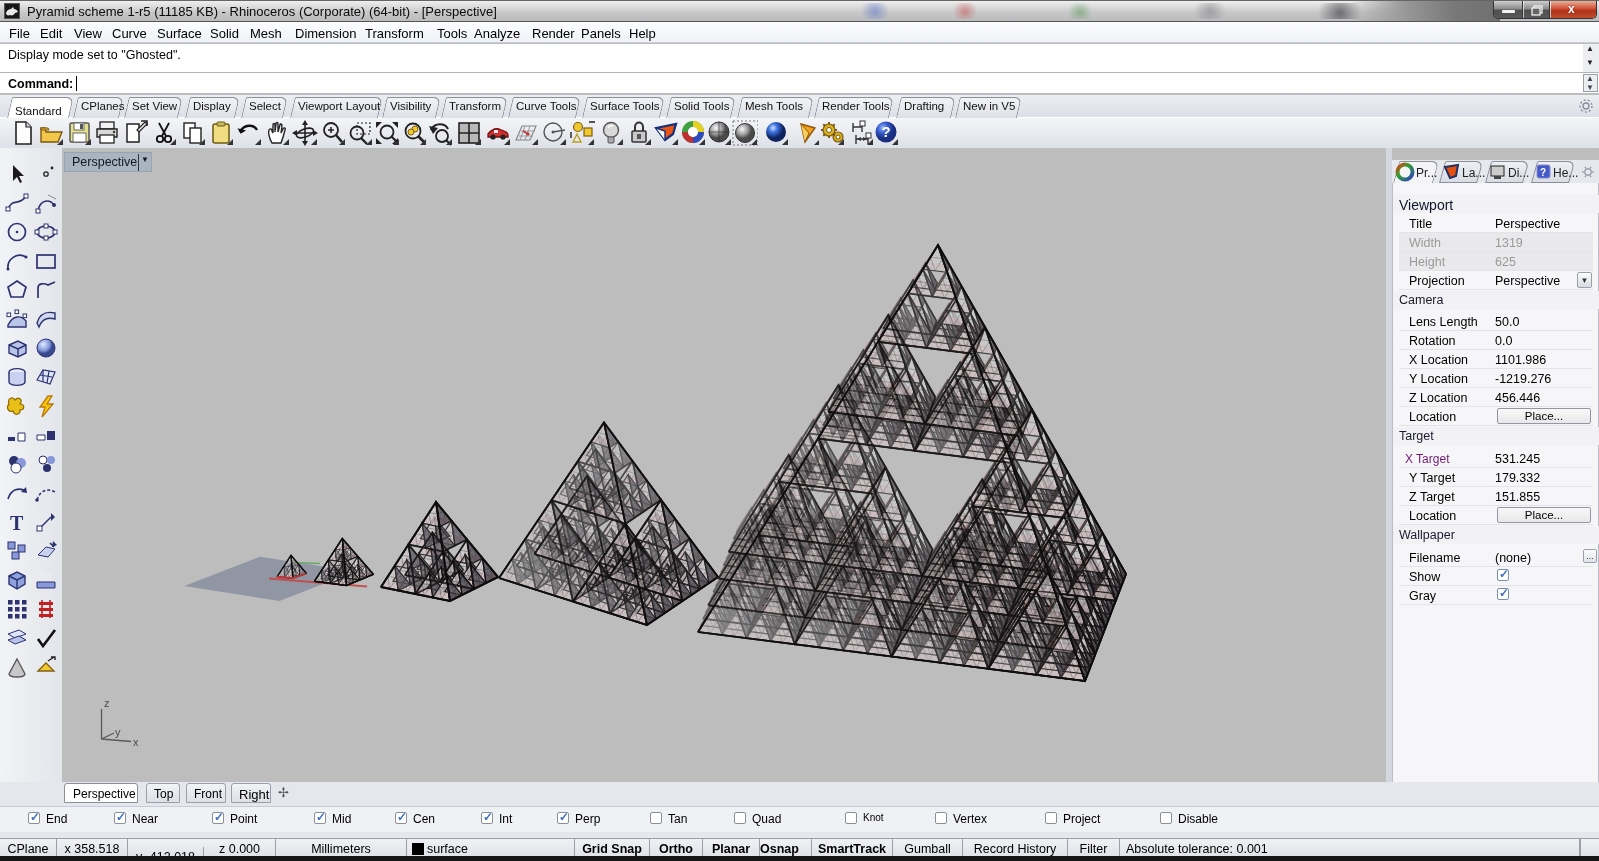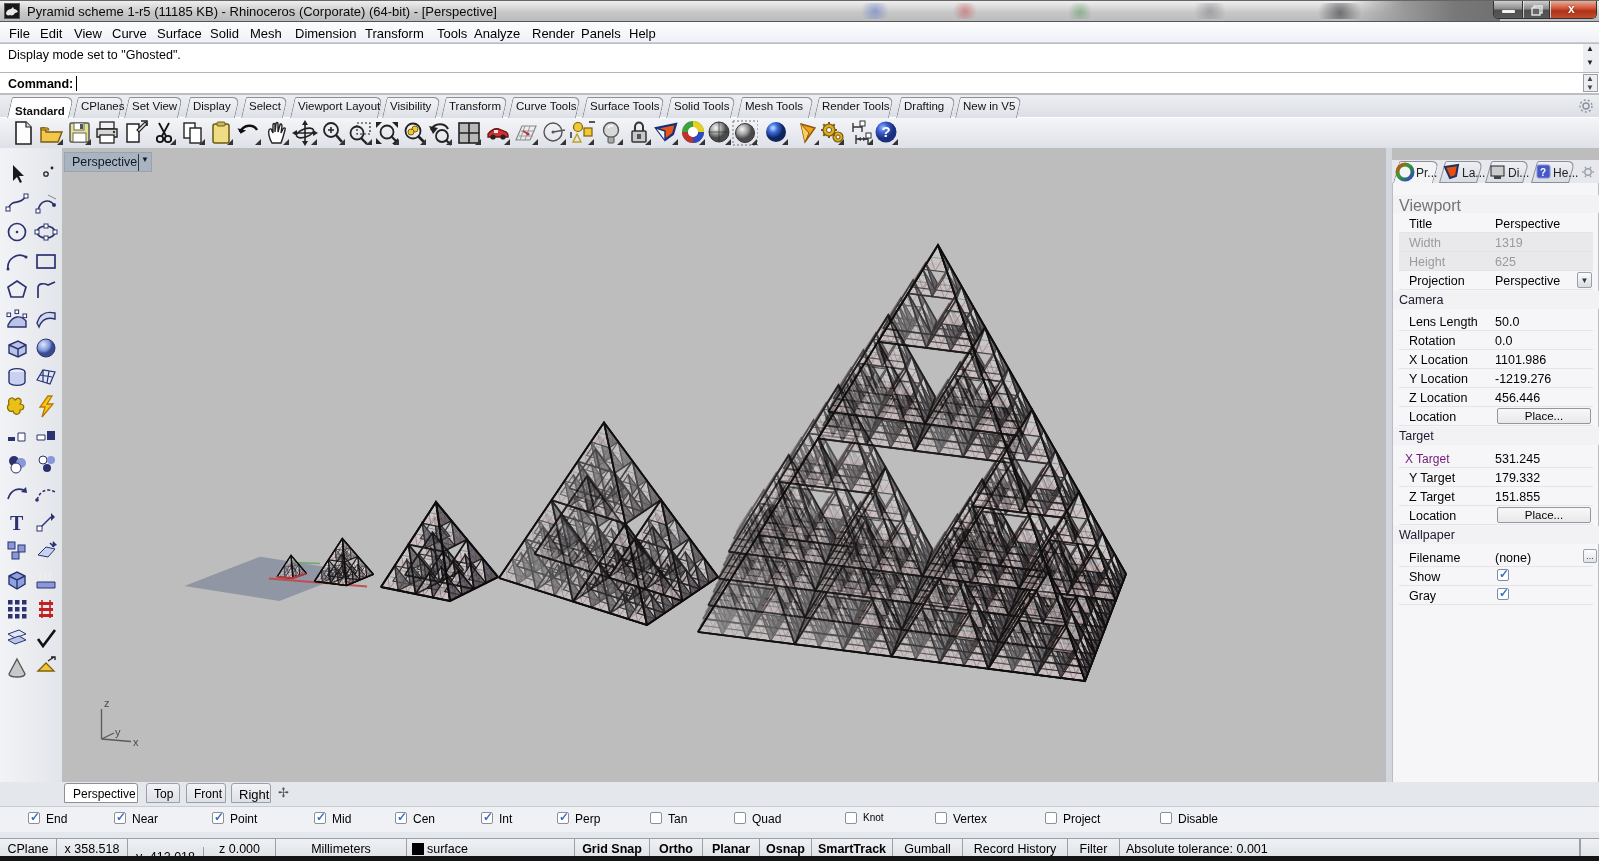--- a/index.html
+++ b/index.html
@@ -63,21 +63,21 @@
 <span style="position:absolute;left:3px;top:14px;font-size:8px;color:#222">▼</span>
     </div>
 <div style="position:absolute;left:1583px;top:30px;width:15px;height:18px;border:1px solid #9aa0aa;background:#eceef2">
 <span style="position:absolute;left:2px;top:-1px;font-size:8px;color:#445">▲</span>
 <span style="position:absolute;left:2px;top:8px;font-size:8px;color:#445">▼</span>
     </div>
 </div>
 
 <div style="position:absolute;left:0;top:95px;width:1599px;height:23px;background:linear-gradient(#eceef2,#dcdfe6);border-bottom:1px solid #fff">
 <div style="position:absolute;left:7px;top:2px;width:62px;height:21px;background:#ffffff;border:1px solid #8a8f98;border-bottom:none;border-radius:2px 7px 0 0;transform:skewX(-13deg);transform-origin:bottom left;"></div>
-    <div style="position:absolute;left:15px;top:10px;font-size:11.5px;font-weight:bold;color:#111">Standard</div>
+    <div style="position:absolute;left:15px;top:10px;font-size:11.5px;font-weight:normal;color:#111">Standard</div>
     <div style="position:absolute;left:73px;top:2px;width:46px;height:21px;background:linear-gradient(#f2f3f6,#dde0e6);border:1px solid #8a8f98;border-bottom:none;border-radius:2px 7px 0 0;transform:skewX(-13deg);transform-origin:bottom left;"></div>
     <div style="position:absolute;left:81px;top:5px;font-size:11.5px;font-weight:normal;color:#111">CPlanes</div>
     <div style="position:absolute;left:124px;top:2px;width:54px;height:21px;background:linear-gradient(#f2f3f6,#dde0e6);border:1px solid #8a8f98;border-bottom:none;border-radius:2px 7px 0 0;transform:skewX(-13deg);transform-origin:bottom left;"></div>
     <div style="position:absolute;left:132px;top:5px;font-size:11.5px;font-weight:normal;color:#111">Set View</div>
     <div style="position:absolute;left:185px;top:2px;width:50px;height:21px;background:linear-gradient(#f2f3f6,#dde0e6);border:1px solid #8a8f98;border-bottom:none;border-radius:2px 7px 0 0;transform:skewX(-13deg);transform-origin:bottom left;"></div>
     <div style="position:absolute;left:193px;top:5px;font-size:11.5px;font-weight:normal;color:#111">Display</div>
     <div style="position:absolute;left:241px;top:2px;width:42px;height:21px;background:linear-gradient(#f2f3f6,#dde0e6);border:1px solid #8a8f98;border-bottom:none;border-radius:2px 7px 0 0;transform:skewX(-13deg);transform-origin:bottom left;"></div>
     <div style="position:absolute;left:249px;top:5px;font-size:11.5px;font-weight:normal;color:#111">Select</div>
     <div style="position:absolute;left:290px;top:2px;width:88px;height:21px;background:linear-gradient(#f2f3f6,#dde0e6);border:1px solid #8a8f98;border-bottom:none;border-radius:2px 7px 0 0;transform:skewX(-13deg);transform-origin:bottom left;"></div>
     <div style="position:absolute;left:298px;top:5px;font-size:11.5px;font-weight:normal;color:#111">Viewport Layout</div>
@@ -738,21 +738,21 @@
 <div style="position:absolute;left:2px;top:4px;width:88px;height:20px;background:#a9b4c0;border:1px solid #98a4b2">
 <span style="position:absolute;left:7px;top:2px;font-size:12.5px;color:#101828">Perspective</span>
 <span style="position:absolute;left:76px;top:2px;font-size:8px;color:#101828">▼</span>
 <div style="position:absolute;left:73px;top:1px;width:1px;height:17px;background:#2a3442"></div>
 </div>
 </div>
 
 <div style="position:absolute;left:1386px;top:148px;width:6px;height:634px;background:#d4d7de"></div>
 <div style="position:absolute;left:1392px;top:183px;width:207px;height:616px;background:#f6f6f8;border:1px solid #b8bdc6;border-top:none">
 <div style="position:absolute;left:0px;top:12px;width:207px;height:18px;background:#f2f2f4;">
-      <span style="position:absolute;left:6px;top:2px;font-size:16px;color:#737373">Viewport</span>
+      <span style="position:absolute;left:6px;top:2px;font-size:14px;color:#0f172a">Viewport</span>
     </div>
     <div style="position:absolute;left:6px;top:31px;width:194px;height:19px;border-bottom:1px solid #e4e4e6">
       <span style="position:absolute;left:10px;top:3px;font-size:12.5px;color:#000">Title</span>
       <span style="position:absolute;left:96px;top:3px;font-size:12.5px;color:#000">Perspective</span>
     </div>
     <div style="position:absolute;left:6px;top:50px;width:194px;height:19px;background:#e9e9eb;border-bottom:1px solid #e4e4e6">
       <span style="position:absolute;left:10px;top:3px;font-size:12.5px;color:#9a9a9a">Width</span>
       <span style="position:absolute;left:96px;top:3px;font-size:12.5px;color:#9a9a9a">1319</span>
     </div>
     <div style="position:absolute;left:6px;top:69px;width:194px;height:19px;background:#e9e9eb;border-bottom:1px solid #e4e4e6">
@@ -936,21 +936,21 @@
 <div style="position:absolute;left:0;top:838px;width:1599px;height:20px;background:linear-gradient(#f0f1f4,#dfe2e8);border-top:1px solid #9aa0aa">
     <div style="position:absolute;left:0px;top:0;width:57px;height:20px;border-right:1px solid #9aa0aa;font-size:12.5px;font-weight:normal;text-align:center;line-height:20px;color:#000;overflow:hidden;white-space:nowrap">CPlane</div>
     <div style="position:absolute;left:57px;top:0;width:71px;height:20px;border-right:1px solid #9aa0aa;font-size:12.5px;font-weight:normal;text-align:center;line-height:20px;color:#000;overflow:hidden;white-space:nowrap">x 358.518</div>
     <div style="position:absolute;left:128px;top:8px;width:76px;height:20px;border-right:1px solid #9aa0aa;font-size:12.5px;font-weight:normal;text-align:center;line-height:20px;color:#000;overflow:hidden;white-space:nowrap">y -412.018</div>
     <div style="position:absolute;left:204px;top:0;width:72px;height:20px;border-right:1px solid #9aa0aa;font-size:12.5px;font-weight:normal;text-align:center;line-height:20px;color:#000;overflow:hidden;white-space:nowrap">z 0.000</div>
     <div style="position:absolute;left:276px;top:0;width:131px;height:20px;border-right:1px solid #9aa0aa;font-size:12.5px;font-weight:normal;text-align:center;line-height:20px;color:#000;overflow:hidden;white-space:nowrap">Millimeters</div>
     <div style="position:absolute;left:407px;top:0;width:168px;height:20px;border-right:1px solid #9aa0aa;font-size:12.5px;font-weight:normal;text-align:left;padding-left:20px;line-height:20px;color:#000;overflow:hidden;white-space:nowrap"><span style="position:absolute;left:5px;top:4px;width:12px;height:12px;background:#000"></span>surface</div>
     <div style="position:absolute;left:575px;top:0;width:75px;height:20px;border-right:1px solid #9aa0aa;font-size:12.5px;font-weight:bold;text-align:center;line-height:20px;color:#000;overflow:hidden;white-space:nowrap">Grid Snap</div>
     <div style="position:absolute;left:650px;top:0;width:53px;height:20px;border-right:1px solid #9aa0aa;font-size:12.5px;font-weight:bold;text-align:center;line-height:20px;color:#000;overflow:hidden;white-space:nowrap">Ortho</div>
     <div style="position:absolute;left:703px;top:0;width:57px;height:20px;border-right:1px solid #9aa0aa;font-size:12.5px;font-weight:bold;text-align:center;line-height:20px;color:#000;overflow:hidden;white-space:nowrap">Planar</div>
-    <div style="position:absolute;left:760px;top:0;width:52px;height:20px;border-right:1px solid #9aa0aa;font-size:12.5px;font-weight:bold;text-align:center;line-height:20px;color:#000;overflow:hidden;white-space:nowrap">Osnap</div>
+    <div style="position:absolute;left:760px;top:0;width:52px;height:20px;border-right:1px solid #9aa0aa;font-size:12.5px;font-weight:bold;text-align:left;line-height:20px;color:#000;overflow:hidden;white-space:nowrap">Osnap</div>
     <div style="position:absolute;left:812px;top:0;width:81px;height:20px;border-right:1px solid #9aa0aa;font-size:12.5px;font-weight:bold;text-align:center;line-height:20px;color:#000;overflow:hidden;white-space:nowrap">SmartTrack</div>
     <div style="position:absolute;left:893px;top:0;width:70px;height:20px;border-right:1px solid #9aa0aa;font-size:12.5px;font-weight:normal;text-align:center;line-height:20px;color:#000;overflow:hidden;white-space:nowrap">Gumball</div>
     <div style="position:absolute;left:963px;top:0;width:105px;height:20px;border-right:1px solid #9aa0aa;font-size:12.5px;font-weight:normal;text-align:center;line-height:20px;color:#000;overflow:hidden;white-space:nowrap">Record History</div>
     <div style="position:absolute;left:1068px;top:0;width:52px;height:20px;border-right:1px solid #9aa0aa;font-size:12.5px;font-weight:normal;text-align:center;line-height:20px;color:#000;overflow:hidden;white-space:nowrap">Filter</div>
     <div style="position:absolute;left:1120px;top:0;width:460px;height:20px;border-right:1px solid #9aa0aa;font-size:12.5px;font-weight:normal;text-align:left;padding-left:6px;line-height:20px;color:#000;overflow:hidden;white-space:nowrap">Absolute tolerance: 0.001</div>
 <div style="position:absolute;left:1580px;top:0px;width:19px;height:20px;border-left:1px solid #9aa0aa"></div>
 </div>
 <div style="position:absolute;left:0;top:856px;width:1599px;height:5px;background:#151515"></div>
 <div style="position:absolute;left:0;top:832px;width:1599px;height:6px;background:#e4e7ec"></div>
 </body></html>

